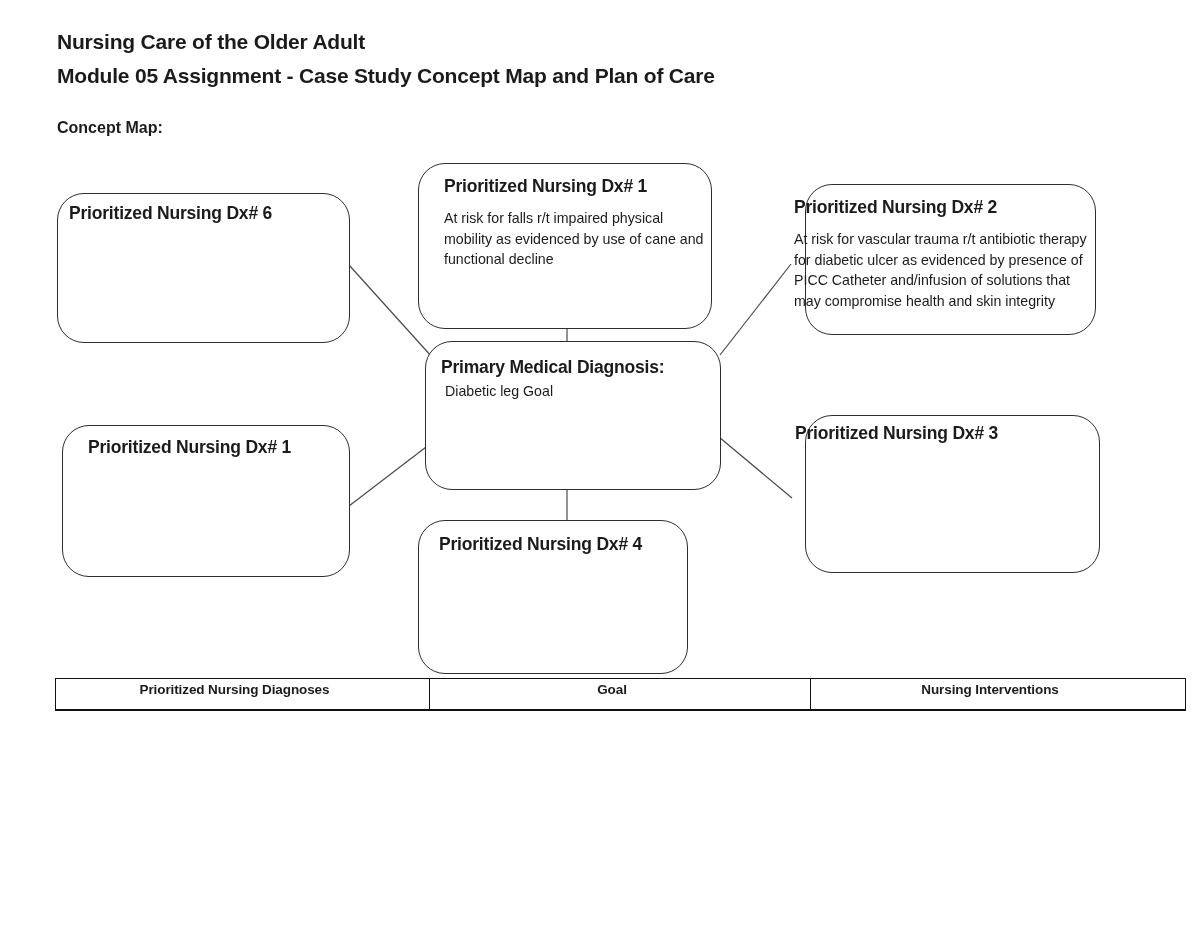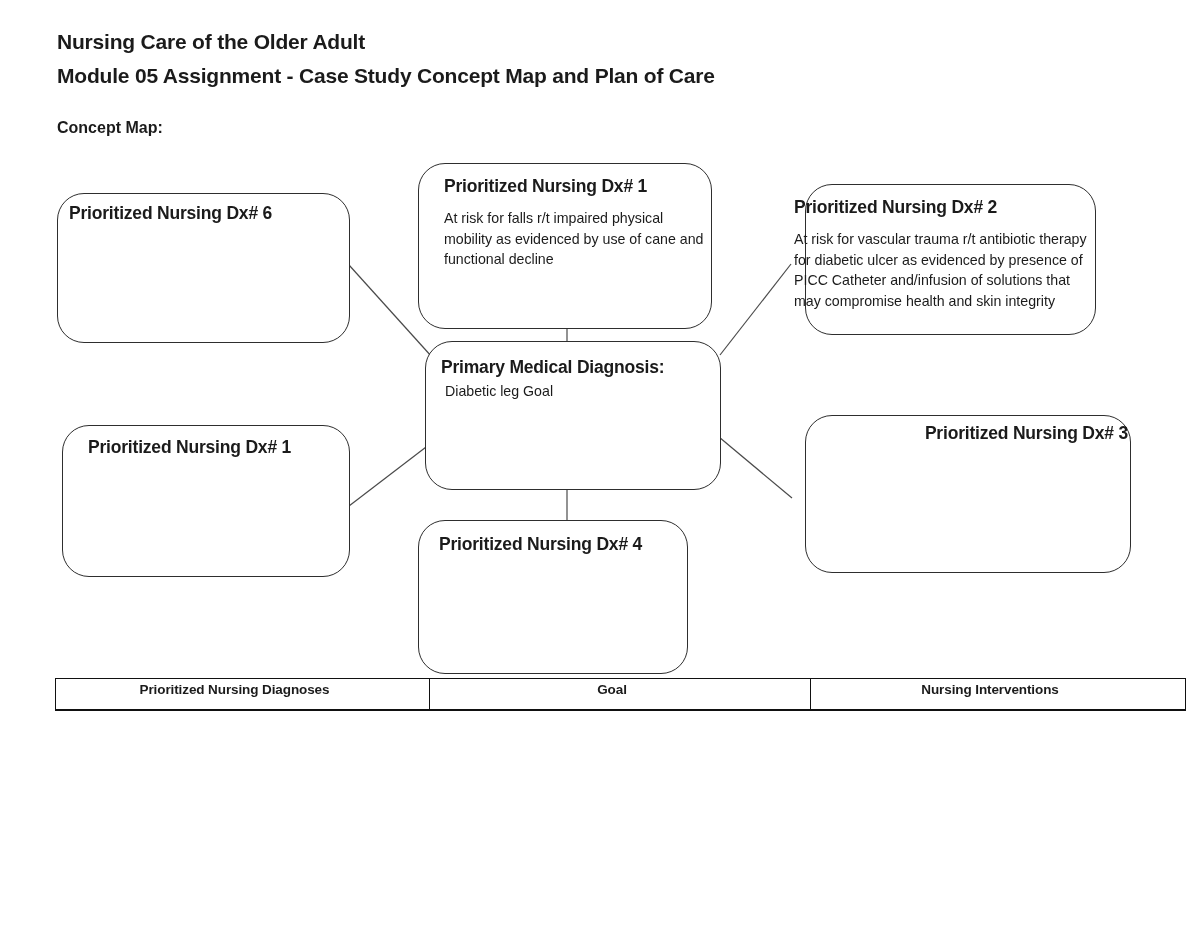--- a/index.html
+++ b/index.html
@@ -33,21 +33,21 @@
   .node.dx2{left:805px;top:184px;width:291px;height:151px;}
   .dx2 .node-inner{left:-12px;top:12px;right:8px;}
 
   .node.primary{left:425px;top:341px;width:296px;height:149px;}
   .primary .node-inner{left:15px;top:15px;right:8px;}
   .primary .node-body{margin-top:4px;padding-left:4px;}
 
   .node.dx5{left:62px;top:425px;width:288px;height:152px;}
   .dx5 .node-inner{left:25px;top:11px;right:8px;}
 
-  .node.dx3{left:805px;top:415px;width:326px;height:158px;text-align:right;}
+  .node.dx3{left:805px;top:415px;width:295px;height:158px;}
   .dx3 .node-inner{left:-11px;top:7px;right:2px;}
   .dx3 .node-body{line-height:20px;}
 
   .node.dx4{left:418px;top:520px;width:270px;height:154px;}
   .dx4 .node-inner{left:20px;top:13px;right:8px;}
 
   .quote{
     font-family:"Liberation Sans",sans-serif;font-size:15.5px;
     letter-spacing:0.8px;color:#4a4a4a;
   }

